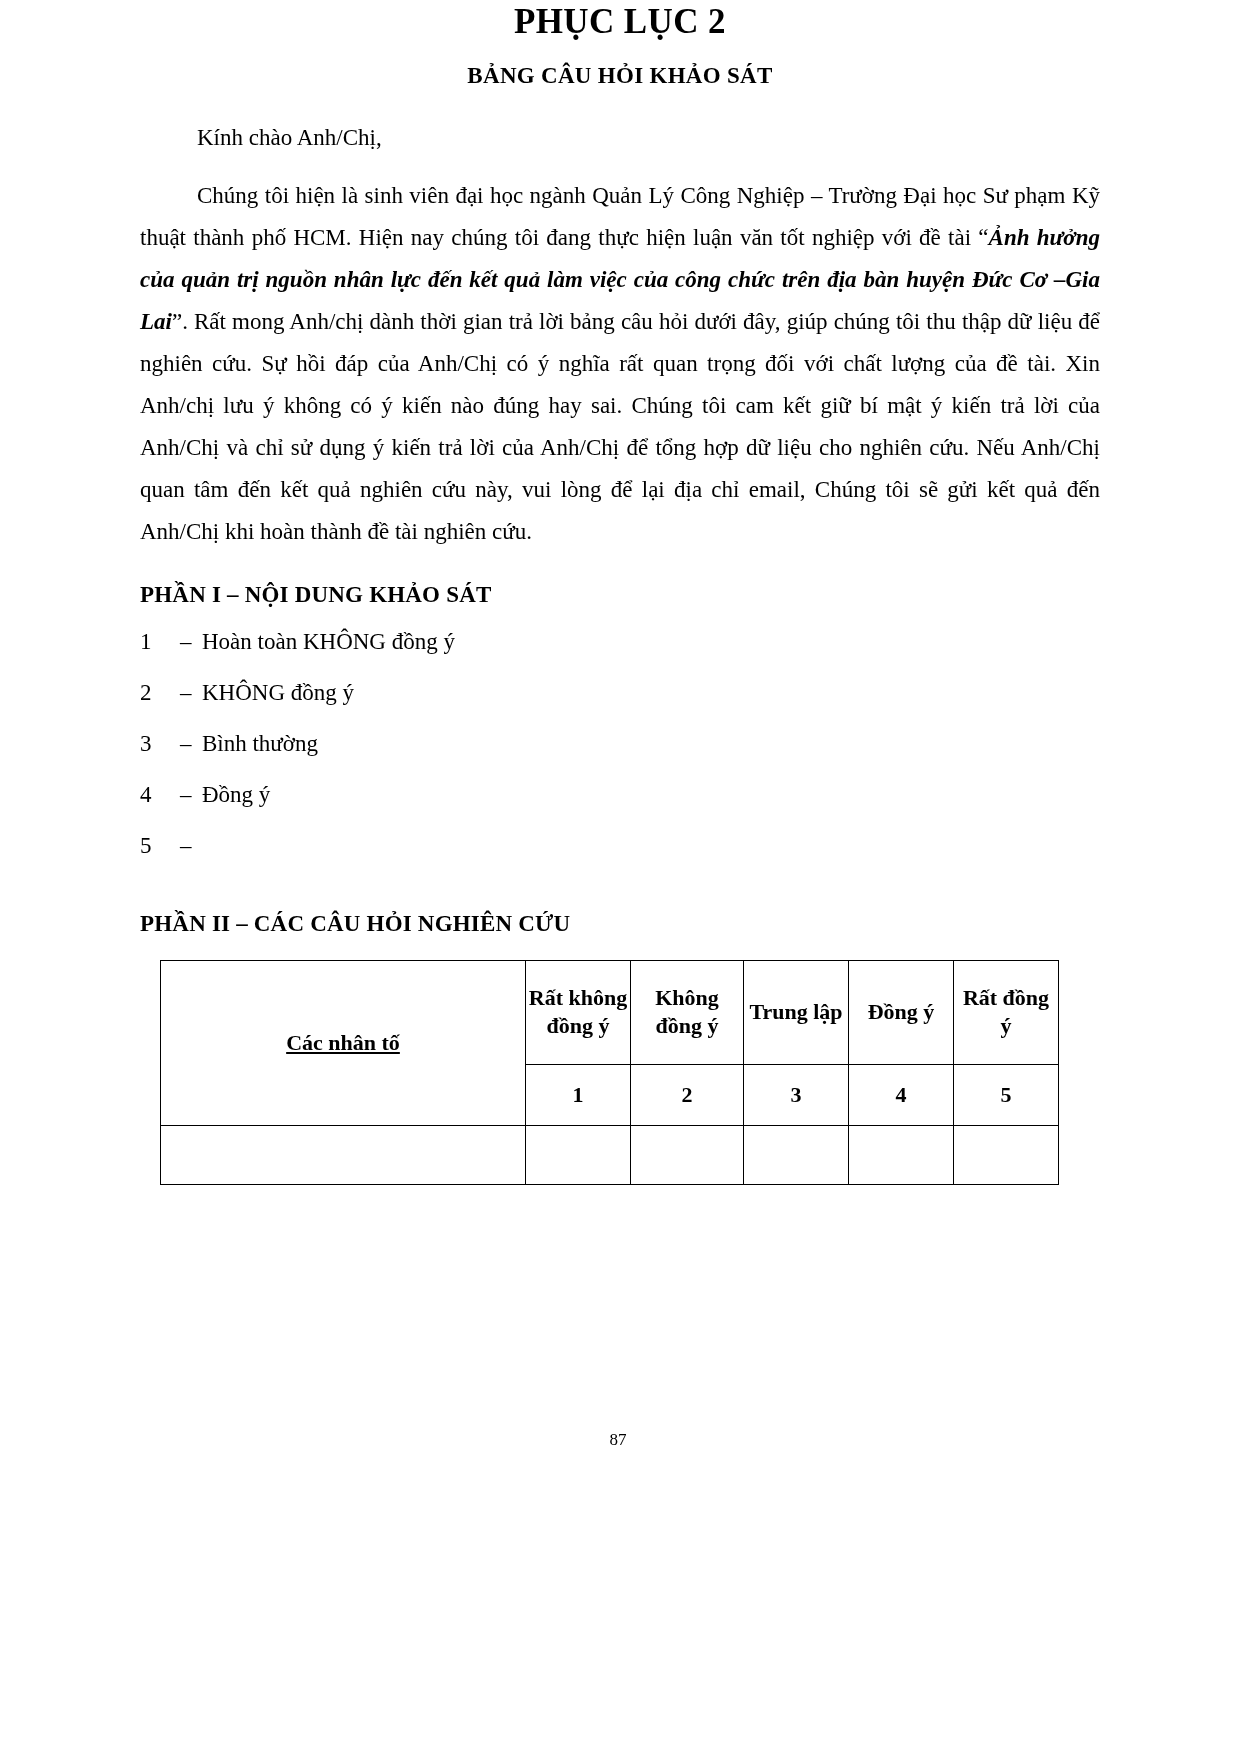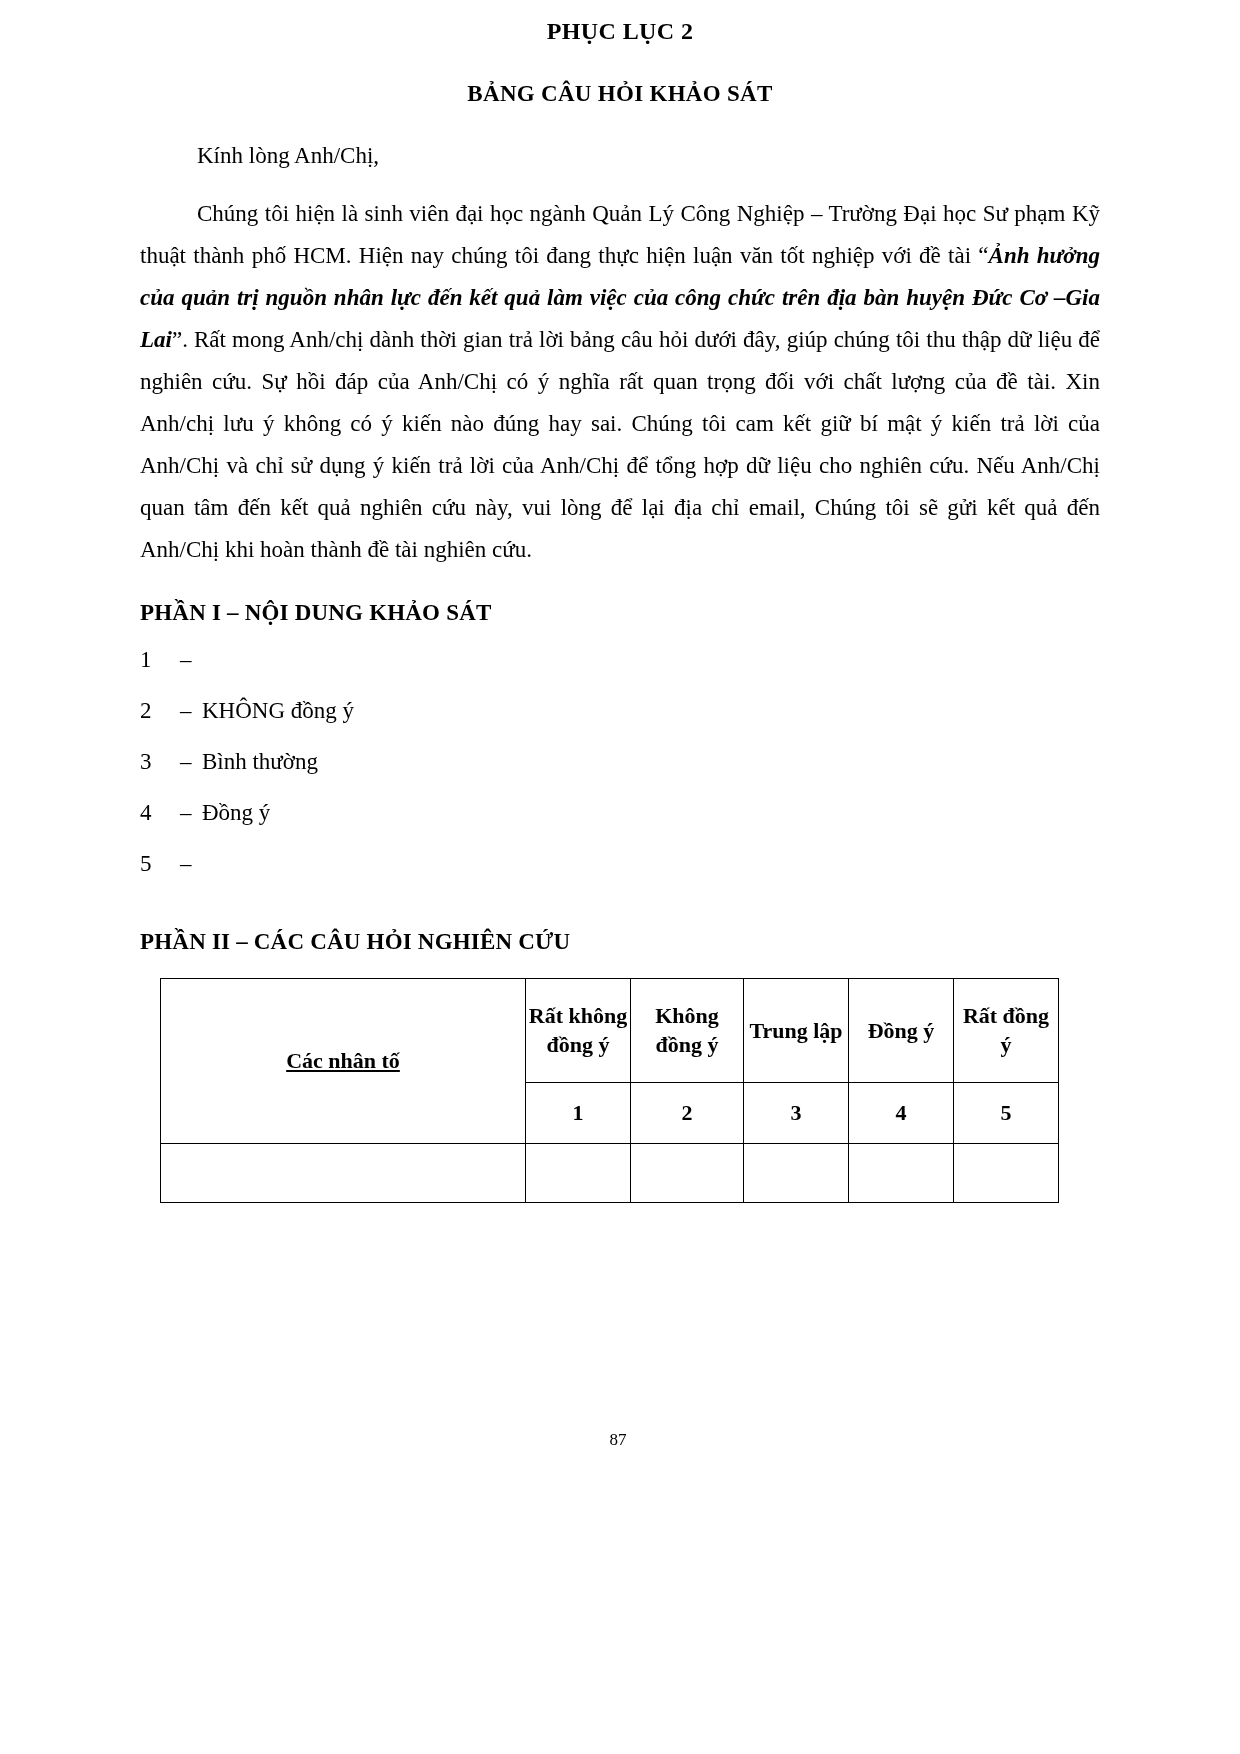--- a/index.html
+++ b/index.html
@@ -24,24 +24,24 @@
   .content {
     position: absolute;
     left: 140px;
     top: 0;
     width: 960px;
   }
 
   
   .doc-title {
     text-align: center;
-    font-size: 24px;
+    font-size: 35px;
     font-weight: bold;
     letter-spacing: 0.4px;
-    margin: 16px;
+    margin: 0;
     line-height: 1.25;
   }
   .doc-subtitle {
     text-align: center;
     font-size: 23px;
     font-weight: bold;
     letter-spacing: 0.3px;
     margin: 0;
     padding-top: 18px;
     line-height: 1.25;
@@ -177,33 +177,34 @@
 </head>
 <body>
 
 <div class="page">
   <div class="content">
 
     <h1 class="doc-title">PHỤC LỤC 2</h1>
 
     <h2 class="doc-subtitle">BẢNG CÂU HỎI KHẢO SÁT</h2>
 
-    <p class="greeting">Kính lòng Anh/Chị,</p>
+    <p class="greeting">Kính chào Anh/Chị,</p>
 
     <p class="intro-para">
       <span>Chúng tôi hiện là sinh viên đại học ngành Quản Lý Công Nghiệp – Trường Đại học Sư phạm Kỹ thuật thành phố HCM. Hiện nay chúng tôi đang thực hiện luận văn tốt nghiệp với đề tài “</span><span class="bi">Ảnh hưởng của quản trị nguồn nhân lực đến kết quả làm việc của công chức trên địa bàn huyện Đức Cơ –Gia Lai</span><span>”. Rất mong Anh/chị dành thời gian trả lời bảng câu hỏi dưới đây, giúp chúng tôi thu thập dữ liệu để nghiên cứu. Sự hồi đáp của Anh/Chị có ý nghĩa rất quan trọng đối với chất lượng của đề tài. Xin Anh/chị lưu ý không có ý kiến nào đúng hay sai. Chúng tôi cam kết giữ bí mật ý kiến trả lời của Anh/Chị và chỉ sử dụng ý kiến trả lời của Anh/Chị để tổng hợp dữ liệu cho nghiên cứu. Nếu Anh/Chị quan tâm đến kết quả nghiên cứu này, vui lòng để lại địa chỉ email, Chúng tôi sẽ gửi kết quả đến Anh/Chị khi hoàn thành đề tài nghiên cứu.</span>
     </p>
 
     <h3 class="section-heading">PHẦN I – NỘI DUNG KHẢO SÁT</h3>
 
 
     <ul class="scale-list">
       <li class="scale-item">
         <span class="scale-num">1</span>
         <span class="scale-dash">–</span>
+        <span class="scale-label">Hoàn toàn KHÔNG đồng ý</span>
       </li>
       <li class="scale-item">
         <span class="scale-num">2</span>
         <span class="scale-dash">–</span>
         <span class="scale-label">KHÔNG đồng ý</span>
       </li>
       <li class="scale-item">
         <span class="scale-num">3</span>
         <span class="scale-dash">–</span>
         <span class="scale-label">Bình thường</span>

